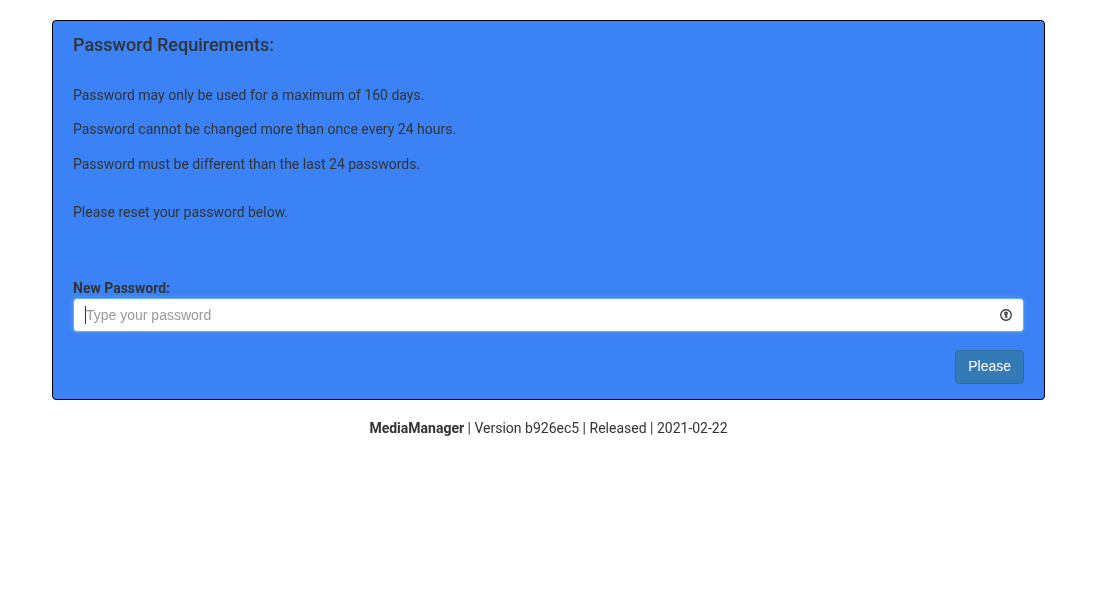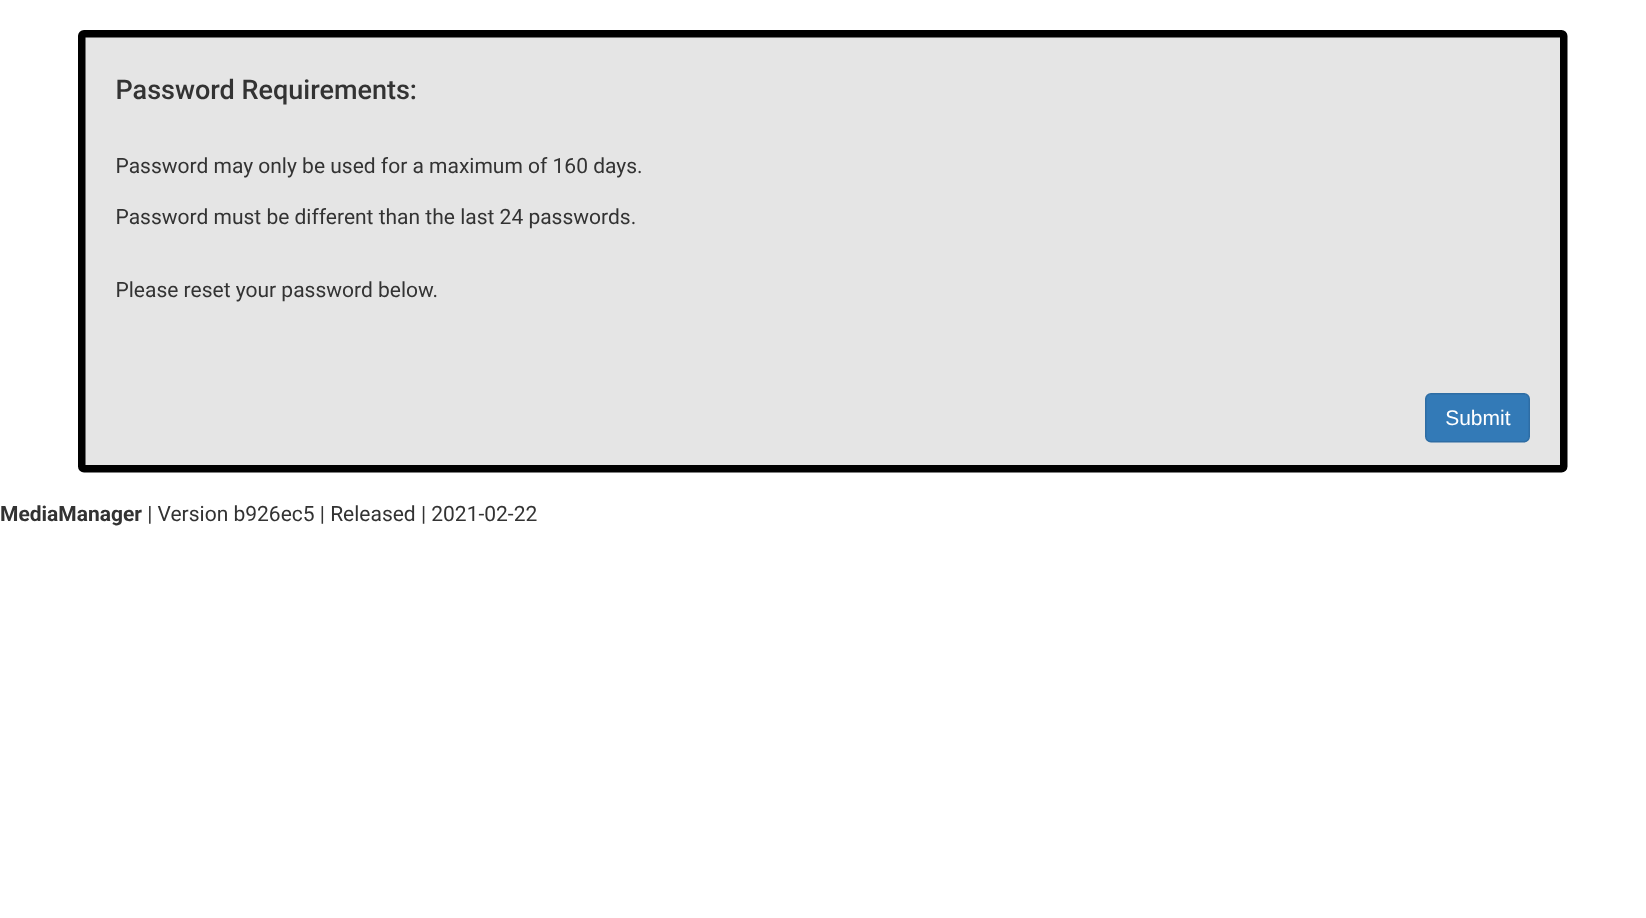--- a/index.html
+++ b/index.html
@@ -1,52 +1,68 @@
 <!DOCTYPE html>
 <html><head>
   <meta charset="utf-8">
   <style>
     * { box-sizing: border-box; margin: 0; padding: 0; }
     body { font-family: -apple-system, BlinkMacSystemFont, "Segoe UI", Roboto, "Helvetica Neue", Arial, sans-serif; background: #fff; color: #333; font-size: 14px; }
-    .panel { margin: 20px 52px 0 52px; background: #e5e5e5; border: 5px solid #000000; border-radius: 4px; padding: 15px 20px 15px 20px; }
+    .panel { margin: 20px 52px 0 52px; background: #3b82f6; border: 1px solid #000000; border-radius: 4px; padding: 3px 20px 15px 20px; }
     .panel h3 { font-size: 18px; font-weight: 500; color: #333; margin: 10px 0 30px 0; line-height: 1.2; }
     .req-list { margin-bottom: 30px; }
     .req-list p { font-size: 14px; color: #333; margin: 0 0 15px 0; line-height: 1.4; }
     .instruction { font-size: 14px; color: #333; margin-bottom: 60px; }
     .form-group { margin-bottom: 2px; }
     .form-label { font-size: 14px; font-weight: 700; color: #333; display: block; margin-bottom: 2px; }
     .input-wrap { position: relative; }
     .form-input { width: 100%; height: 34px; padding: 6px 34px 6px 12px; font-size: 14px; line-height: 1.4; color: #555; background: #fff; border: 1px solid #ccc; border-radius: 4px; outline: none; }
     .form-input::placeholder { color: #999; }
     .form-input.focused { border-color: #66afe9; box-shadow: 0 0 5px rgba(102,175,233,0.6); }
     .input-icon { position: absolute; right: 10px; top: 50%; transform: translateY(-50%); width: 16px; height: 16px; display: flex; align-items: center; justify-content: center; }
     .input-icon.dim { opacity: 0.5; }
     .btn-row { text-align: right; margin-top: 18px; }
     .btn-submit { display: inline-block; background: #337ab7; color: #fff; border: 1px solid #2e6da4; border-radius: 4px; padding: 6px 12px; font-size: 14px; line-height: 1.4; cursor: pointer; }
-    .footer { text-align: left; padding: 20px 0; font-size: 14px; color: #333; }
+    .footer { text-align: center; padding: 20px 0; font-size: 14px; color: #333; }
     .footer strong { font-weight: 700; }
     .caret-bar { position: absolute; left: 12px; top: 8px; height: 18px; width: 1px; background: #333; }
   </style>
 </head>
 <body>
 
 <div class="panel">
   <h3>Password Requirements:</h3>
 
   <div class="req-list">
     <p>Password may only be used for a maximum of 160 days.</p>
+    <p>Password cannot be changed more than once every 24 hours.</p>
     <p>Password must be different than the last 24 passwords.</p>
   </div>
 
   <p class="instruction">Please reset your password below.</p>
 
+  <div class="form-group">
+    <label class="form-label">New Password:</label>
+    <div class="input-wrap">
+      <input type="password" class="form-input focused" placeholder="Type your password" style="">
+      <span class="caret-bar"></span>
+      <span class="input-icon">
+        <svg width="14" height="14" viewBox="0 0 24 24" fill="none" stroke="#333" stroke-width="2.2">
+          <circle cx="12" cy="12" r="9"></circle>
+          <circle cx="12" cy="9.5" r="2.2"></circle>
+          <line x1="12" y1="11.5" x2="12" y2="17"></line>
+          <line x1="12" y1="15" x2="14.5" y2="15"></line>
+        </svg>
+      </span>
+    </div>
+  </div>
 
   <div class="form-group">
   </div>
 
   <div class="btn-row">
-    <button class="btn-submit">Submit</button>
+    <button class="btn-submit">Please</button>
   </div>
 </div>
 
 <div class="footer">
   <strong>MediaManager</strong><span> | Version </span><span>b926ec5</span><span> | Released | </span><span>2021-02-22</span>
 </div>
 
 </body></html>

